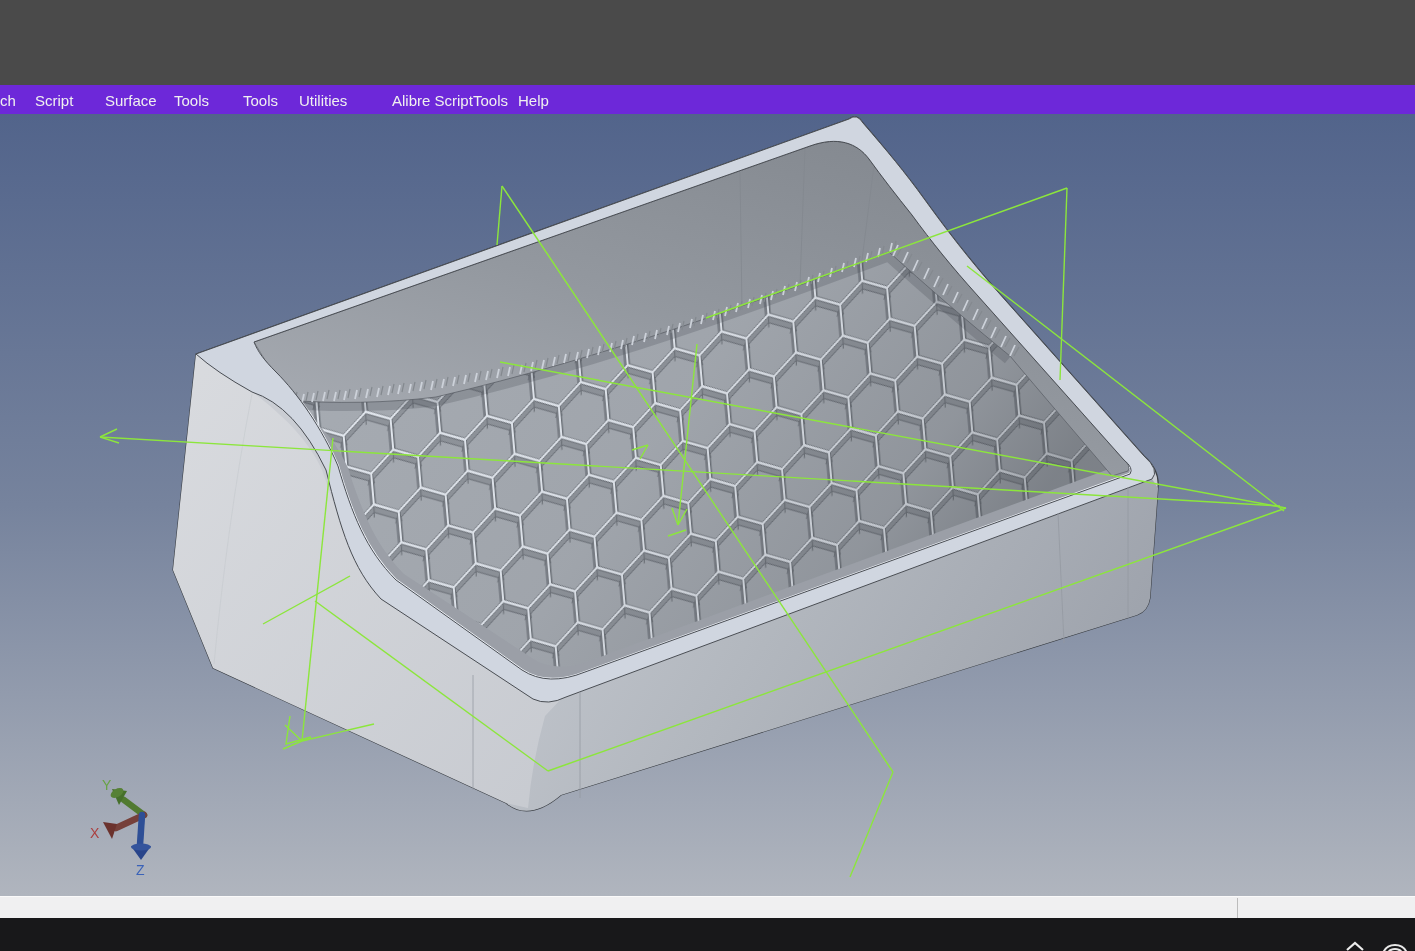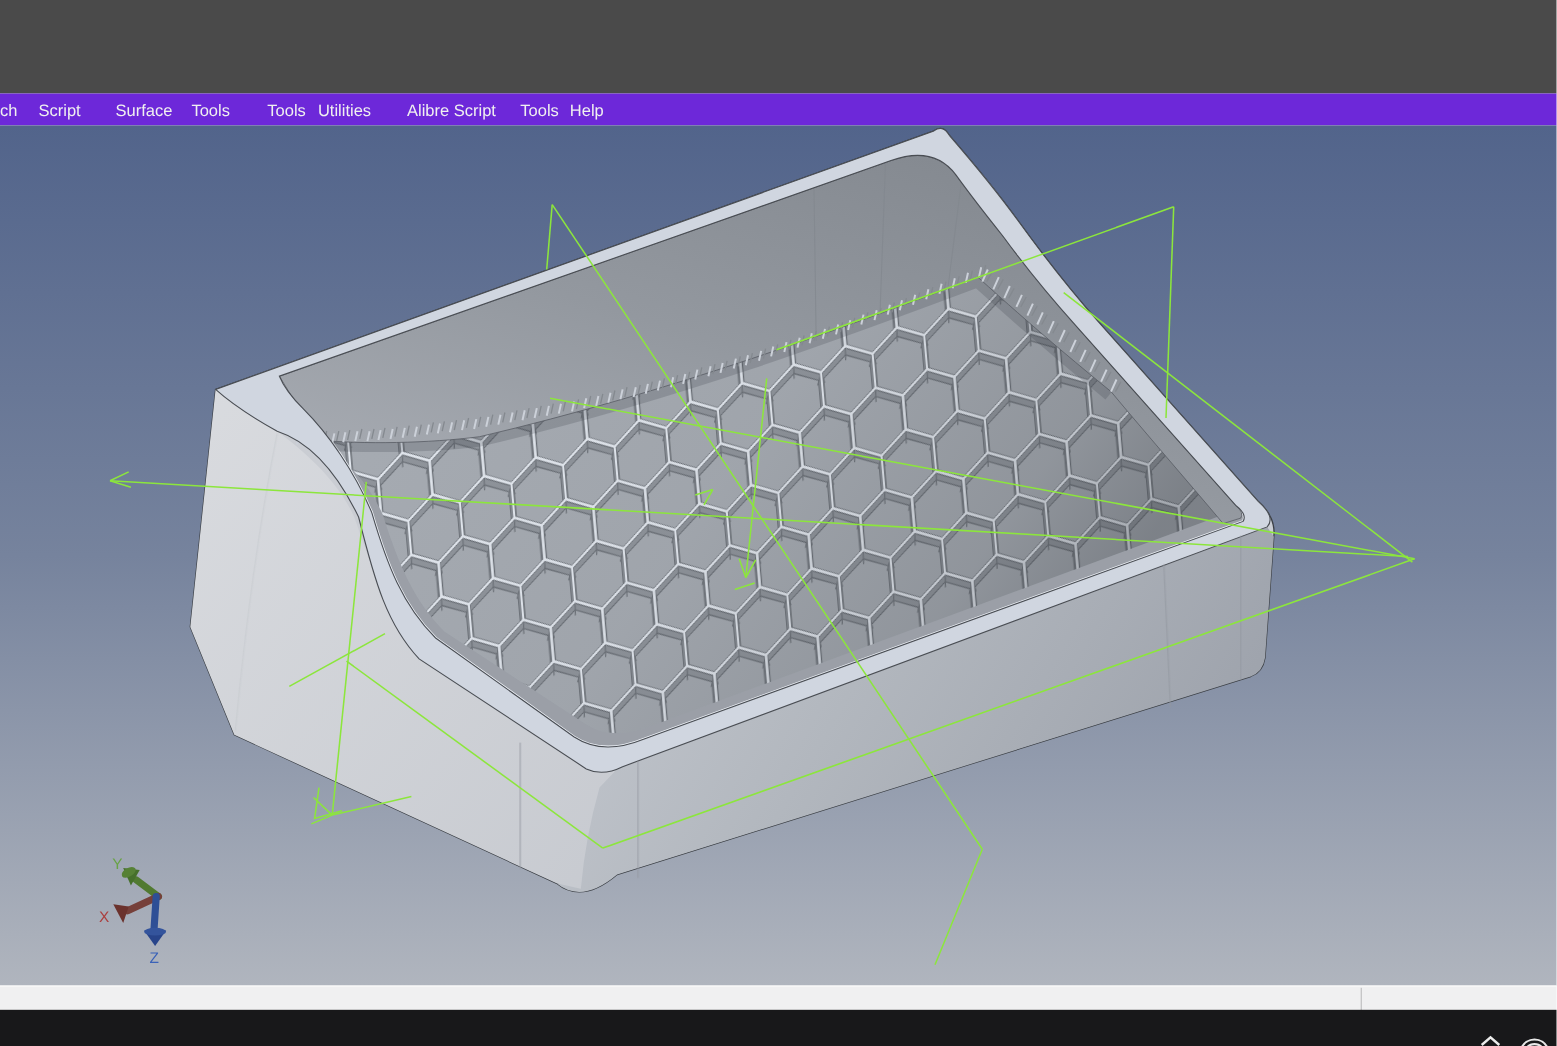--- a/index.html
+++ b/index.html
@@ -18,22 +18,22 @@
 </style>
 </head>
 <body>
 <div id="titlebar"></div>
 <div id="menubar">
   <span style="left:0px">ch</span>
   <span style="left:35px">Script</span>
   <span style="left:105px">Surface</span>
   <span style="left:174px">Tools</span>
   <span style="left:243px">Tools</span>
-  <span style="left:289px">Utilities</span>
-  <span style="left:370px">Alibre Script</span>
+  <span style="left:299px">Utilities</span>
+  <span style="left:392px">Alibre Script</span>
   <span style="left:473px">Tools</span>
   <span style="left:518px">Help</span>
 </div>
 <div id="viewport">
 <svg width="1415" height="782" viewBox="0 114 1415 782">
 <defs>
   <linearGradient id="gLeftWall" x1="0" y1="0" x2="1" y2="1">
     <stop offset="0" stop-color="#d9dbdf"></stop>
           <stop offset="1" stop-color="#c7cad0"></stop>
   </linearGradient>

